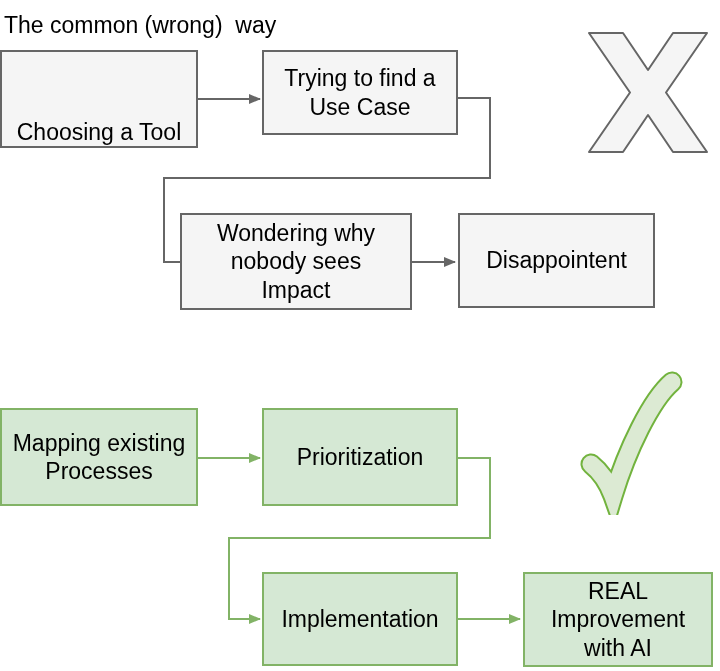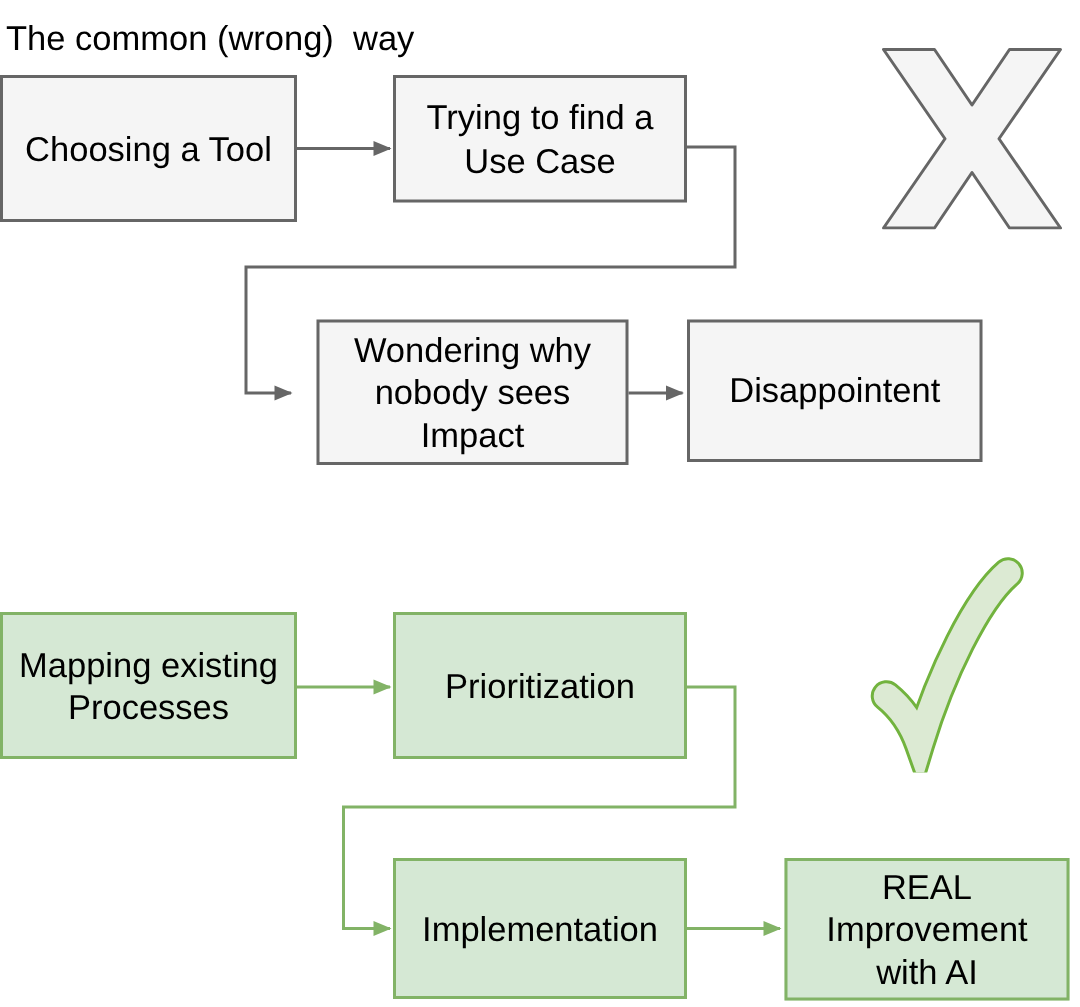--- a/index.html
+++ b/index.html
@@ -33,23 +33,23 @@
     justify-content: center;
     text-align: center;
     font-size: 23px;
     line-height: 1.22;
     color: var(--text, #000);
     white-space: pre-line;
   }
   .node.gray  { background: var(--wrong-fill, #f5f5f5); border: 2px solid var(--wrong-stroke, #666666); }
   .node.green { background: var(--right-fill, #d5e8d4); border: 2px solid var(--right-stroke, #82b366); }
 
-  .node-a { left: 0;     top: 50px;  width: 198px; height: 98px; }
+  .node-a { left: 0;     top: 50px;  width: 198px; height: 98px; align-items: flex-end; }
   .node-b { left: 262px; top: 50px;  width: 196px; height: 85px; }
-  .node-c { left: 211px; top: 213px; width: 208px; height: 97px; }
+  .node-c { left: 180px; top: 213px; width: 232px; height: 97px; }
   .node-d { left: 458px; top: 213px; width: 197px; height: 95px; }
   .node-e { left: 0;     top: 408px; width: 198px; height: 98px; }
   .node-f { left: 262px; top: 408px; width: 196px; height: 98px; }
   .node-g { left: 262px; top: 572px; width: 196px; height: 94px; }
   .node-h { left: 523px; top: 572px; width: 190px; height: 95px; }
 
   svg.overlay { position: absolute; left: 0; top: 0; pointer-events: none; }
 
   .ln-gray  { stroke: var(--wrong-stroke, #666666); stroke-width: 2; fill: none; }
   .ln-green { stroke: var(--right-stroke, #82b366); stroke-width: 2; fill: none; }

